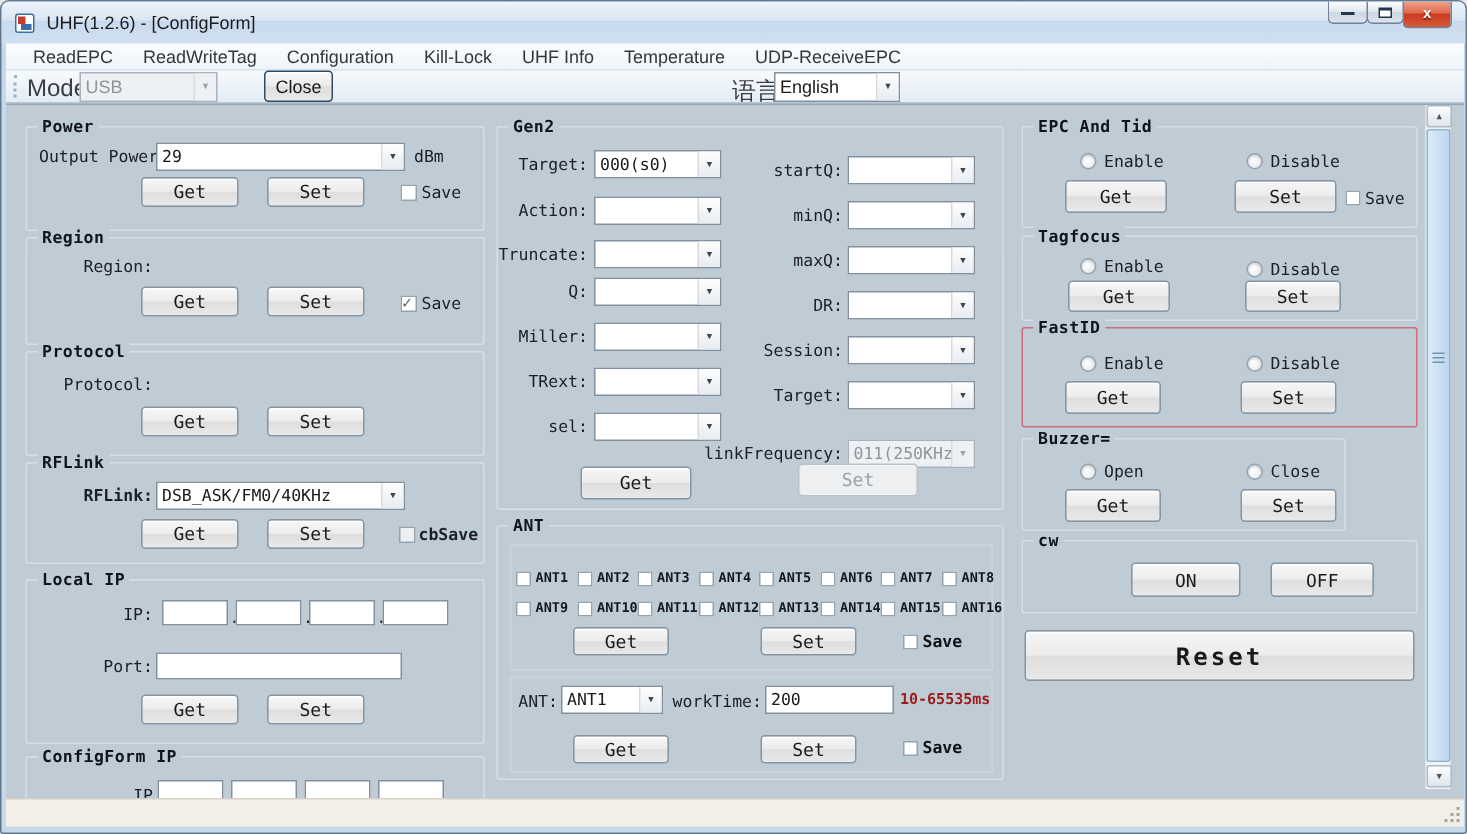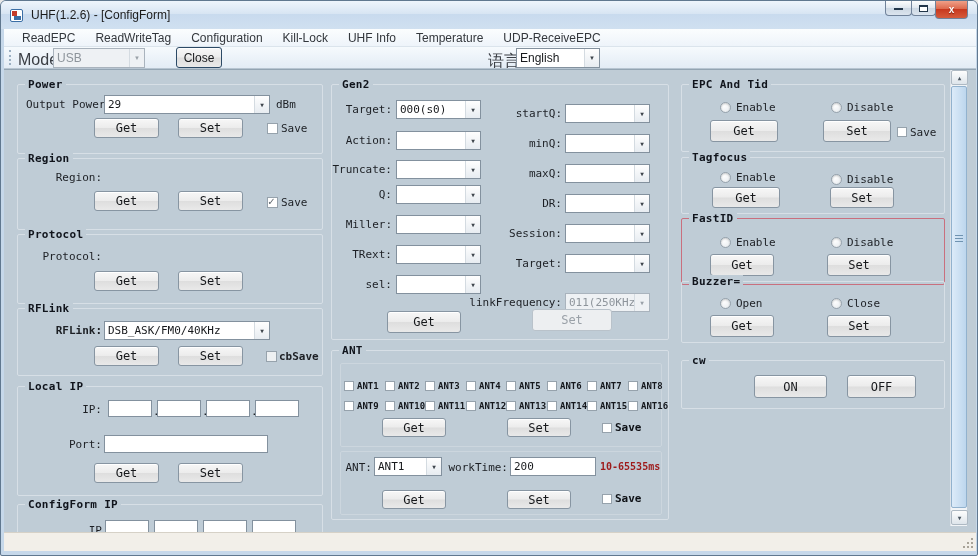--- a/index.html
+++ b/index.html
@@ -366,36 +366,37 @@
     <div class="grp" style="left:677px;top:148px;width:264px;height:67px;border-color:#c96f7e;">
       <span class="cap">FastID</span>
       <div class="radio" style="left:38px;top:18px;"></div>
       <span class="lbl" style="left:54px;top:17px;">Enable</span>
       <div class="radio" style="left:149px;top:18px;"></div>
       <span class="lbl" style="left:165px;top:17px;">Disable</span>
       <div class="btn" style="left:28px;top:35px;width:64px;height:22px;">Get</div>
       <div class="btn" style="left:145px;top:35px;width:64px;height:22px;">Set</div>
     </div>
 
-    <div class="grp" style="left:677px;top:211px;width:264px;height:62px;">
+    <div class="grp" style="left:677px;top:222px;width:216px;height:62px;">
       <span class="cap">Buzzer=</span>
       <div class="radio" style="left:38px;top:16px;"></div>
       <span class="lbl" style="left:54px;top:15px;">Open</span>
       <div class="radio" style="left:149px;top:16px;"></div>
       <span class="lbl" style="left:165px;top:15px;">Close</span>
       <div class="btn" style="left:28px;top:33px;width:64px;height:22px;">Get</div>
       <div class="btn" style="left:145px;top:33px;width:64px;height:22px;">Set</div>
     </div>
 
     <div class="grp" style="left:677px;top:290px;width:264px;height:49px;">
       <span class="cap">cw</span>
       <div class="btn" style="left:72px;top:14px;width:73px;height:23px;">ON</div>
       <div class="btn" style="left:165px;top:14px;width:69px;height:23px;">OFF</div>
     </div>
 
+    <div class="btn big" style="left:679px;top:350px;width:260px;height:34px;">Reset</div>
 
     <div class="sb">
       <div class="sbbtn up"></div>
       <div class="sbthumb">
           <div class="sbgrip"></div>
         </div>
       <div class="sbbtn down"></div>
     </div>
   </div>
 

